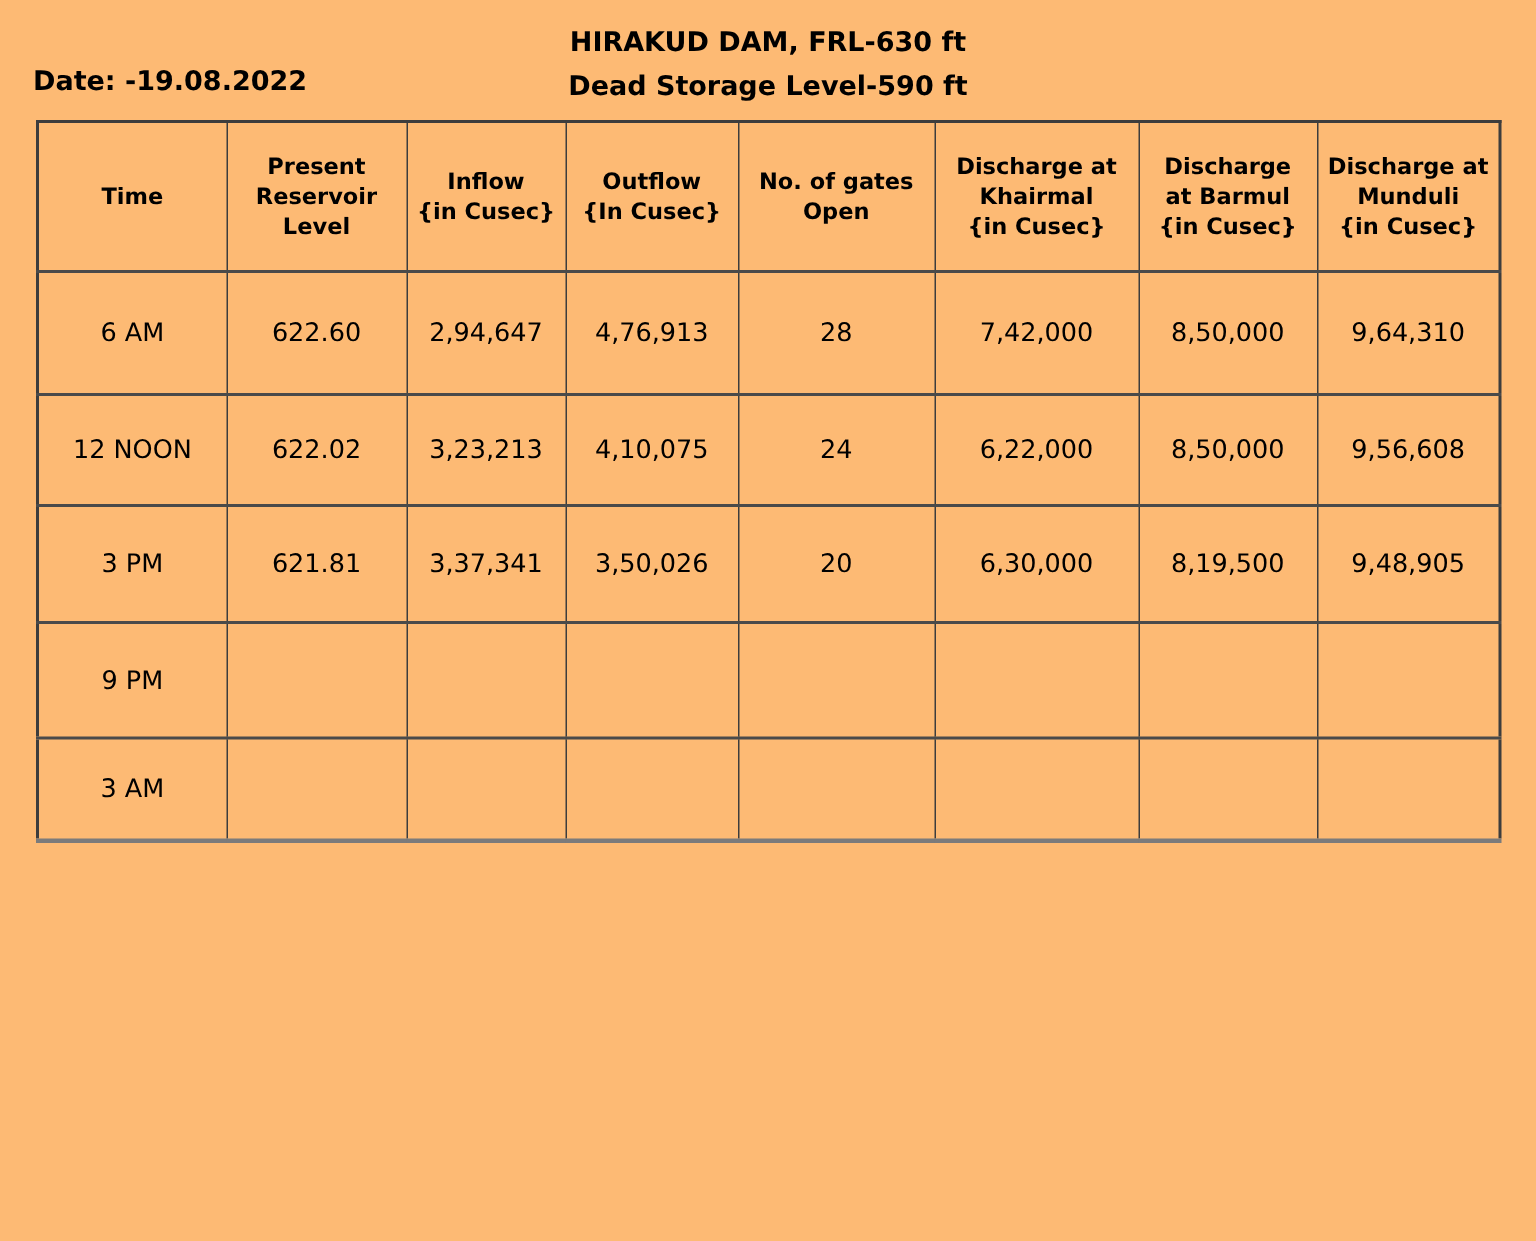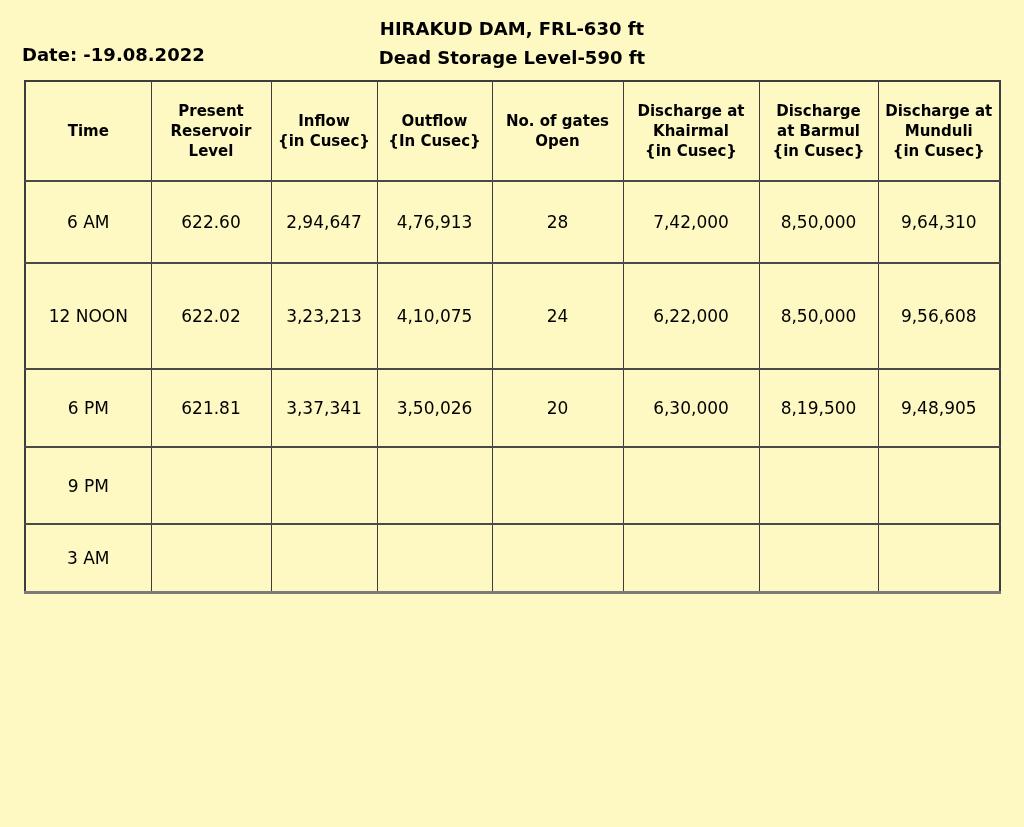--- a/index.html
+++ b/index.html
@@ -4,21 +4,21 @@
 <style>
   html, body {
     margin: 0;
     padding: 0;
     background: #ffffff;
   }
   .page {
     position: relative;
     width: 1024px;
     height: 827px;
-    background: #fef9c3;
+    background: #fdba74;
     font-family: "DejaVu Sans", sans-serif;
     color: #000000;
     overflow: hidden;
   }
   .title-block {
     position: absolute;
     top: 14px;
     left: 0;
     width: 100%;
     text-align: center;
@@ -61,21 +61,21 @@
     line-height: 20px;
     white-space: pre-line;
   }
   table.data-table td {
     font-size: 17px;
     font-weight: normal;
   }
   tr.rh { height: 100px; }
   tr.r0 { height: 82px; }
   tr.r1 { height: 83px; }
-  tr.r2 { height: 106px; }
+  tr.r2 { height: 74px; }
   tr.r3 { height: 78px; }
   tr.r4 { height: 80px; }
   tr.r5 { height: 77px; }
   tr.r6 { height: 62px; }
   tr.r7 { height: 68px; margin-top: 14px; }
 </style>
 </head>
 <body>
 
 <div class="page">
@@ -135,21 +135,21 @@
         <td>622.02</td>
         <td>3,23,213</td>
         <td>4,10,075</td>
         <td>24</td>
         <td>6,22,000</td>
         <td>8,50,000</td>
         <td>9,56,608</td>
       </tr>
 
       <tr class="r3">
-        <td>6 PM</td>
+        <td>3 PM</td>
         <td>621.81</td>
         <td>3,37,341</td>
         <td>3,50,026</td>
         <td>20</td>
         <td>6,30,000</td>
         <td>8,19,500</td>
         <td>9,48,905</td>
       </tr>
 
 

